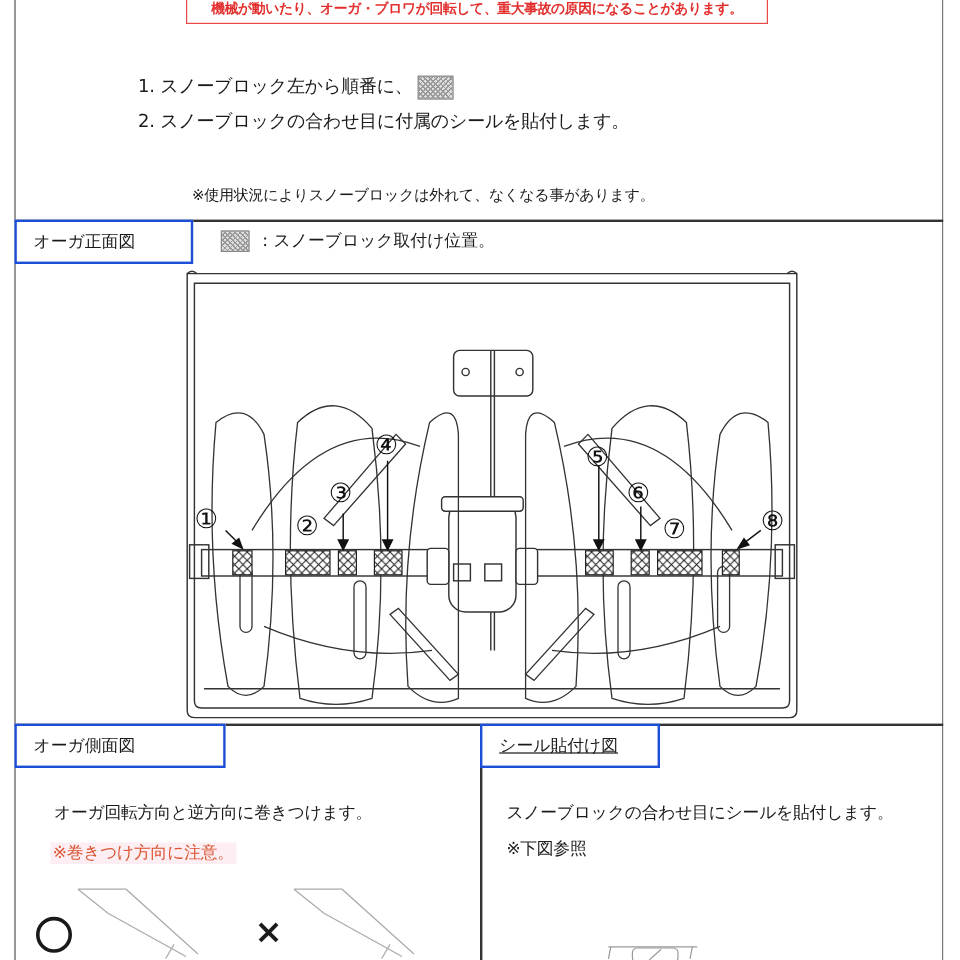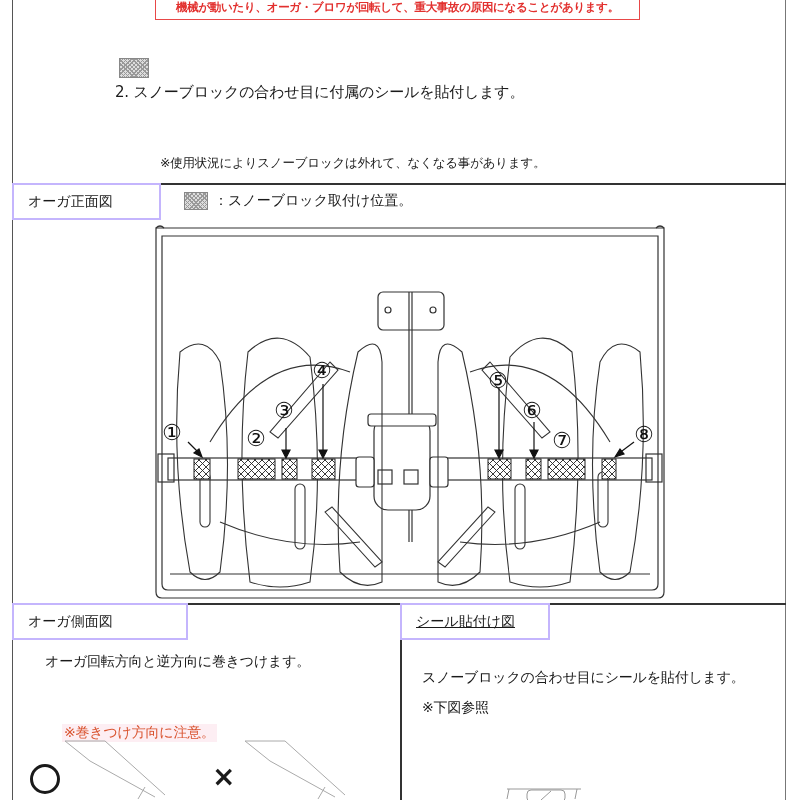--- a/index.html
+++ b/index.html
@@ -16,21 +16,21 @@
     .instructions { position: absolute; left: 115px; top: 58px; font-size: 15px; line-height: 29px; }
     .instr-line { display: flex; align-items: center; white-space: nowrap; letter-spacing: -0.2px; }
     .hatch-swatch { display: inline-block; width: 30px; height: 20px; margin: 0 4px; border: 1px solid #888;
       background-color: #ddd;
       background-image: repeating-linear-gradient(45deg, #999 0 1px, transparent 1px 3px),
                         repeating-linear-gradient(-45deg, #999 0 1px, transparent 1px 3px); }
     .note { position: absolute; left: 160px; top: 155px; font-size: 12.5px; letter-spacing: -0.2px; }
 
     .hr-thick { position: absolute; height: 2px; background: #333; }
 
-    .section-label { position: absolute; border: 2px solid #c4b5fd; background: #fff; font-size: 14px;
+    .section-label { position: absolute; border: 2px solid #1d4ed8; background: #fff; font-size: 14px;
       display: flex; align-items: center; padding-left: 14px; }
     .legend { position: absolute; left: 184px; top: 192px; display: flex; align-items: center; font-size: 14px; }
     .legend .hatch-swatch { width: 24px; height: 18px; margin: 0 6px 0 0; }
 
     .front-view { position: absolute; left: 150px; top: 222px; width: 520px; height: 380px; }
 
     .vdiv { position: absolute; left: 400px; top: 604px; width: 2px; height: 196px; background: #333; }
 
     .body-text { position: absolute; font-size: 14px; letter-spacing: -0.2px; white-space: nowrap; }
     .caution-red { color: #d9532f; background: #fdeef3; padding: 0 2px; }
@@ -44,20 +44,21 @@
 <body>
 
 <div class="page-frame"></div>
 
 <div class="warning-box">
   <span class="warning-text">機械が動いたり、オーガ・ブロワが回転して、重大事故の原因になることがあります。</span>
 </div>
 
 <div class="instructions">
   <div class="instr-line">
+    <span>1. スノーブロック左から順番に、</span>
     <span class="hatch-swatch"></span>
   </div>
   <div class="instr-line">
     <span>2. スノーブロックの合わせ目に付属のシールを貼付します。</span>
   </div>
 </div>
 <div class="note">※使用状況によりスノーブロックは外れて、なくなる事があります。</div>
 
 <div class="hr-thick" style="left:12px; top:183px; width:774px;"></div>
 <div class="section-label" style="left:12px; top:183px; width:149px; height:37px;">
@@ -164,22 +165,22 @@
     </g>
   </svg>
 </div>
 
 <div class="hr-thick" style="left:12px; top:603px; width:774px;"></div>
 <div class="vdiv"></div>
 
 <div class="section-label" style="left:12px; top:603px; width:176px; height:37px;">
   <span>オーガ側面図</span>
 </div>
-<div class="body-text" style="left:45px; top:653px;">オーガ回転方向と逆方向に巻きつけます。</div>
-<div class="body-text caution-red" style="left:42px; top:724px;margin-left:20px;">※巻きつけ方向に注意。</div>
+<div class="body-text" style="left:45px; top:669px;">オーガ回転方向と逆方向に巻きつけます。</div>
+<div class="body-text caution-red" style="left:42px; top:702px;">※巻きつけ方向に注意。</div>
 
 <div class="ok-mark"></div>
 <div class="ng-mark">×</div>
 
 <svg style="position:absolute; left:60px; top:735px;" width="110" height="65">
   <g fill="none" stroke="#aaa" stroke-width="1">
     <path d="M5,6 L45,6 L105,60 M5,6 L30,26 L95,62"></path>
     <path d="M85,52 L78,64"></path>
   </g>
 </svg>

